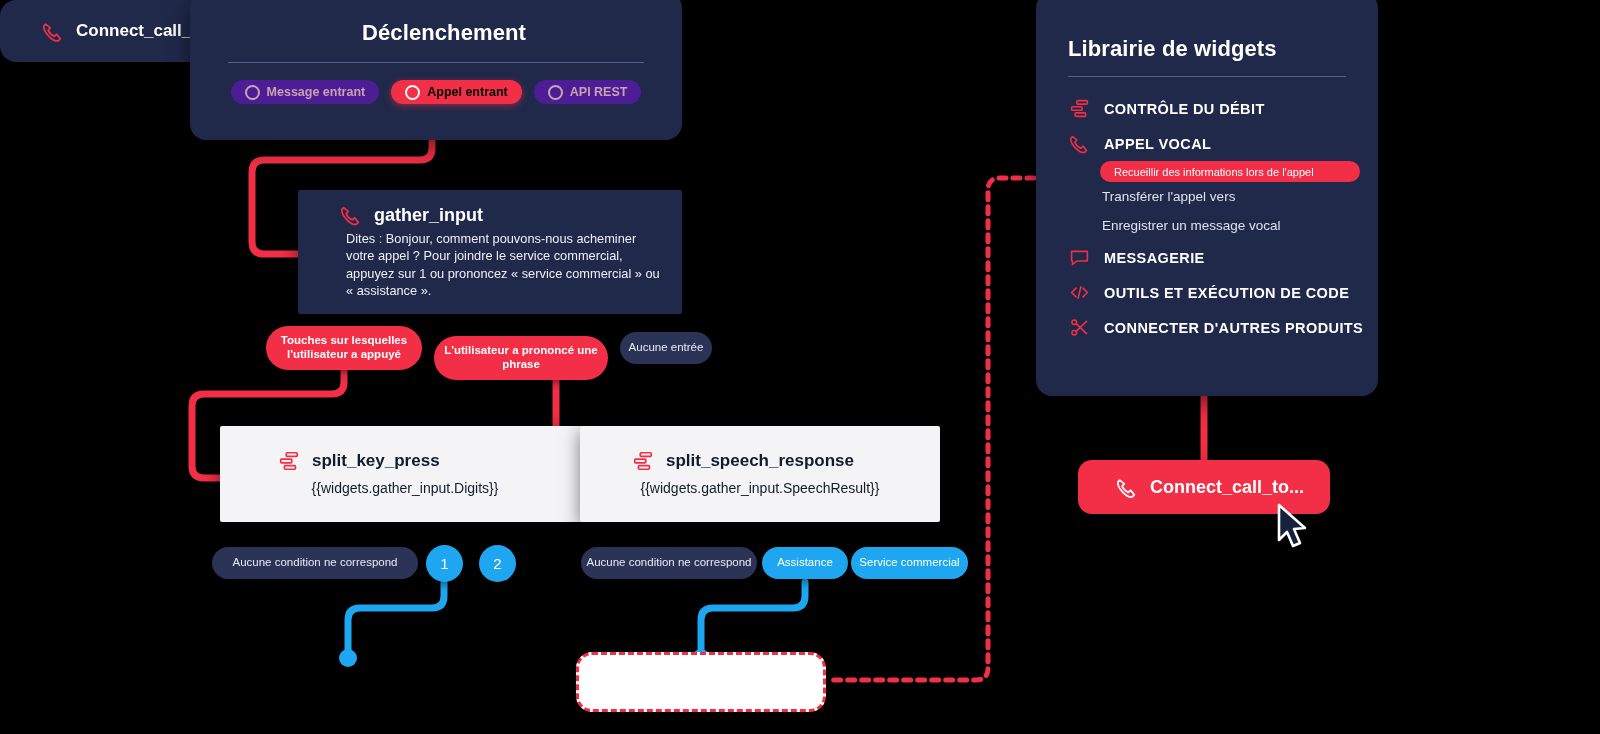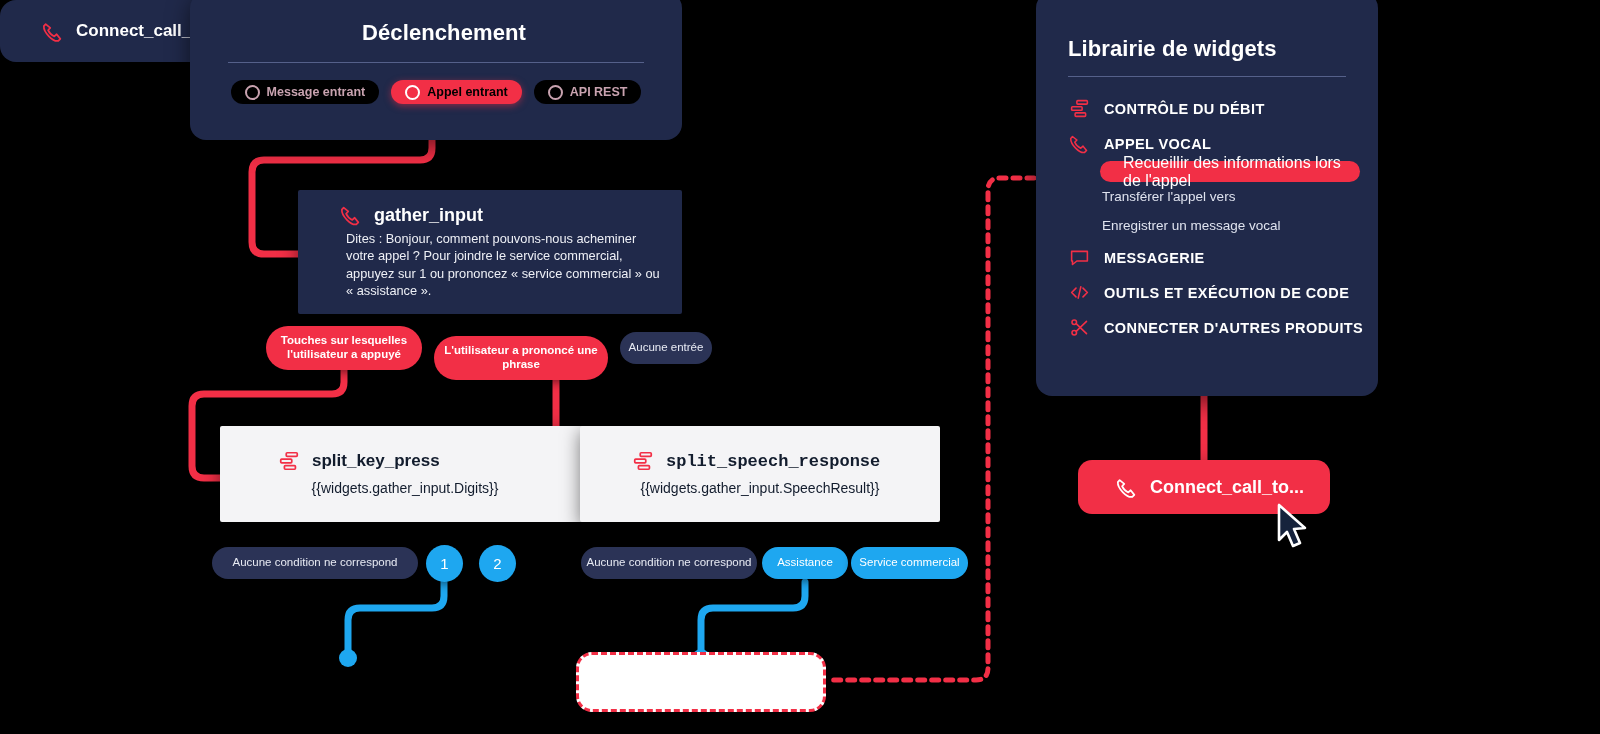--- a/index.html
+++ b/index.html
@@ -23,41 +23,41 @@
 
   
   #trigger-panel{left:190px;top:-8px;width:492px;height:148px;}
   #trigger-title{font-size:22px;margin-top:28px;margin-left:16px;}
   #trigger-rule{margin:16px 38px 0 38px;}
   .trigger-row{display:flex;gap:12px;justify-content:center;margin-top:17px;}
   .trig-pill{
     display:flex;align-items:center;gap:7px;border-radius:999px;
     height:24px;padding:0 14px;font-size:12.5px;font-weight:bold;white-space:nowrap;
   }
-  .trig-pill.dim{background:#000000;color:#c9a3b0;}
+  .trig-pill.dim{background:#4c1d95;color:#c9a3b0;}
   .trig-pill.on{background:#f22f46;color:#000000;box-shadow:0 2px 7px rgba(242,47,70,.5);justify-content:flex-end;}
   .radio{width:11px;height:11px;border-radius:50%;border:2px solid currentColor;display:inline-block;}
   .trig-pill.on .radio{border-color:#fff;}
 
   
   #library-panel{left:1036px;top:-8px;width:342px;height:404px;}
   #library-title{font-size:22px;text-align:left;margin:44px 0 0 32px;}
   #library-rule{margin:14px 32px 0 32px;}
   .lib-list{margin-top:14px;}
   .lib-cat{
     display:flex;align-items:center;gap:14px;height:35px;padding-left:32px;
     color:#fff;font-size:14.5px;font-weight:bold;letter-spacing:.4px;
   }
   .lib-sub{
     color:#dfe3ef;font-size:13.5px;height:29px;display:flex;align-items:center;
     padding-left:66px;
   }
   .lib-sub.active{
     background:#f22f46;color:#fff;border-radius:999px;
-    margin:0 18px 0 64px;padding-left:23px;height:21px;font-size:16px;
+    margin:0 18px 0 64px;padding-left:14px;height:21px;font-size:11px;
   }
   .icon{display:inline-flex;align-items:center;justify-content:center;width:22px;height:22px;flex:0 0 22px;}
 
   
   .node{position:absolute;border-radius:2px;box-shadow:0 5px 18px rgba(0,0,0,.5);}
   .node.dark{background:#20294a;}
   .node.light{background:#f4f4f6;}
   .node-head{display:flex;align-items:center;gap:12px;}
   .node-title{font-weight:bold;}
   .node-title.dark{color:#fff;}
@@ -70,21 +70,21 @@
   #gather-input .node-head{padding:14px 0 0 42px;}
   #gather-input .node-title{font-size:18px;}
   #gather-input .node-body{padding:4px 18px 0 48px;font-size:12.8px;}
 
   #split-key-press{left:220px;top:426px;width:370px;height:96px;}
   #split-key-press .node-head{padding:24px 0 0 58px;}
   #split-key-press .node-title{font-size:17px;}
   #split-key-press .node-body{text-align:center;font-size:14px;padding-top:7px;}
 
   #split-speech{left:580px;top:426px;width:360px;height:96px;}
-  #split-speech .node-head{padding:24px 12px 0 52px;font-family:Liberation Mono, monospace;}
+  #split-speech .node-head{padding:24px 12px 0 52px;}
   #split-speech .node-title{font-size:17px;}
   #split-speech .node-body{text-align:center;font-size:14px;padding-top:7px;}
 
   #connect-call-left{
     left:224px;top:650px;width:252px;height:62px;background:#20294a;
     display:flex;align-items:center;gap:12px;padding-left:42px;box-sizing:border-box;
     border-radius:16px;
   }
   #connect-call-left .node-title{color:#fff;font-size:17px;}
 

